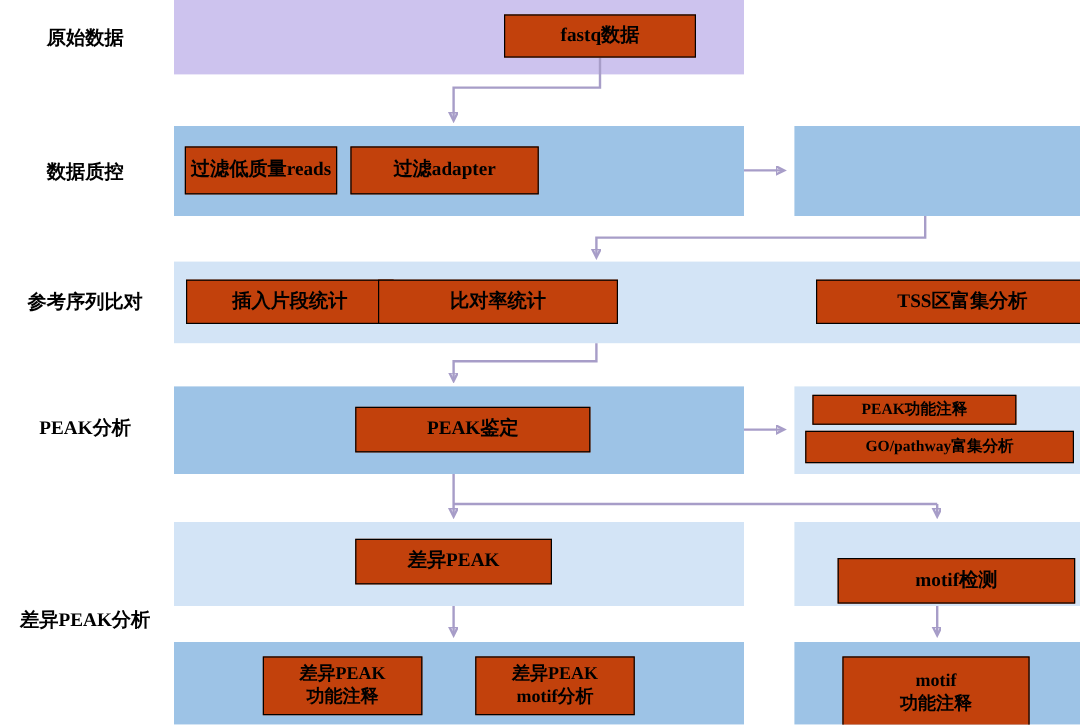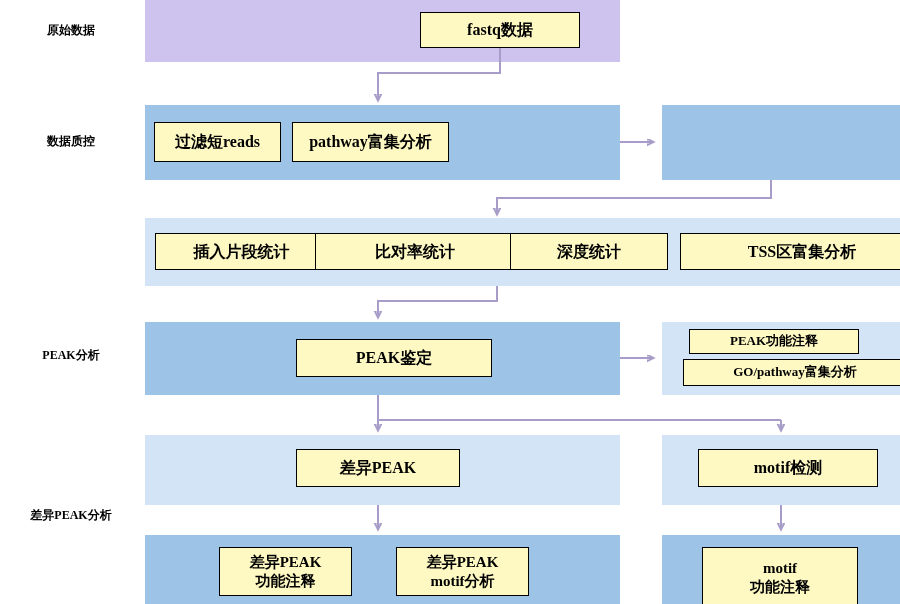--- a/index.html
+++ b/index.html
@@ -12,32 +12,32 @@
     overflow:hidden;
   }
   .band{position:absolute;}
   .band.purple{background:#cdc3ee;}
   .band.blue{background:#9dc3e6;}
   .band.light{background:#d3e4f6;}
   .arrows{position:absolute;left:0;top:0;pointer-events:none;}
   .arrows path{stroke:#a79dc8;stroke-width:2;fill:none;}
   .node{
     position:absolute;
-    background:#fef9c3;
+    background:#c2410c;
     border:1px solid #000000;
     box-sizing:border-box;
     display:flex;align-items:center;justify-content:center;
     font-weight:bold;font-size:16px;line-height:1.25;
     text-align:center;white-space:pre-line;
   }
-  .node.small{font-size:13px;margin-left:12px;}
+  .node.small{font-size:13px;}
   .node.two-line{font-size:15px;}
   .stage{
     position:absolute;left:0;width:142px;
-    text-align:center;font-weight:bold;font-size:12px;
+    text-align:center;font-weight:bold;font-size:16px;
   }
 </style>
 </head>
 <body>
 
 <div class="canvas">
 
   <div class="band purple" style="left:145px;top:0;width:475px;height:62px"></div>
   <div class="band blue" style="left:145px;top:105px;width:475px;height:75px"></div>
   <div class="band blue" style="left:662px;top:105px;width:238px;height:75px"></div>
@@ -62,40 +62,40 @@
     <path d="M620,358 H653" marker-end="url(#ah)"></path>
     <path d="M378,420 H781"></path>
     <path d="M378,395 V430" marker-end="url(#ah)"></path>
     <path d="M781,420 V430" marker-end="url(#ah)"></path>
     <path d="M378,505 V529" marker-end="url(#ah)"></path>
     <path d="M781,505 V529" marker-end="url(#ah)"></path>
   </svg>
 
   <div class="node" style="left:420px;top:12px;width:160px;height:36px">fastq数据</div>
 
-  <div class="node" style="left:154px;top:122px;width:127px;height:40px">过滤短reads</div>
-  <div class="node" style="left:292px;top:122px;width:157px;height:40px">pathway富集分析</div>
+  <div class="node" style="left:154px;top:122px;width:127px;height:40px">过滤低质量reads</div>
+  <div class="node" style="left:292px;top:122px;width:157px;height:40px">过滤adapter</div>
 
   <div class="node" style="left:155px;top:233px;width:173px;height:37px">插入片段统计</div>
   <div class="node" style="left:315px;top:233px;width:200px;height:37px">比对率统计</div>
-  <div class="node" style="left:510px;top:233px;width:158px;height:37px">深度统计</div>
   <div class="node" style="left:680px;top:233px;width:244px;height:37px">TSS区富集分析</div>
 
   <div class="node" style="left:296px;top:339px;width:196px;height:38px">PEAK鉴定</div>
   <div class="node small" style="left:677px;top:329px;width:170px;height:25px">PEAK功能注释</div>
   <div class="node small" style="left:671px;top:359px;width:224px;height:27px">GO/pathway富集分析</div>
 
   <div class="node" style="left:296px;top:449px;width:164px;height:38px">差异PEAK</div>
-  <div class="node" style="left:698px;top:449px;width:180px;height:38px">motif检测</div>
+  <div class="node" style="left:698px;top:465px;width:198px;height:38px">motif检测</div>
 
   <div class="node two-line" style="left:219px;top:547px;width:133px;height:49px">差异PEAK
 功能注释</div>
   <div class="node two-line" style="left:396px;top:547px;width:133px;height:49px">差异PEAK
 motif分析</div>
   <div class="node two-line" style="left:702px;top:547px;width:156px;height:61px">motif
 功能注释</div>
 
   <div class="stage" style="top:22px">原始数据</div>
   <div class="stage" style="top:133px">数据质控</div>
+  <div class="stage" style="top:242px">参考序列比对</div>
   <div class="stage" style="top:347px">PEAK分析</div>
   <div class="stage" style="top:507px">差异PEAK分析</div>
 
 </div>
 
 </body></html>

